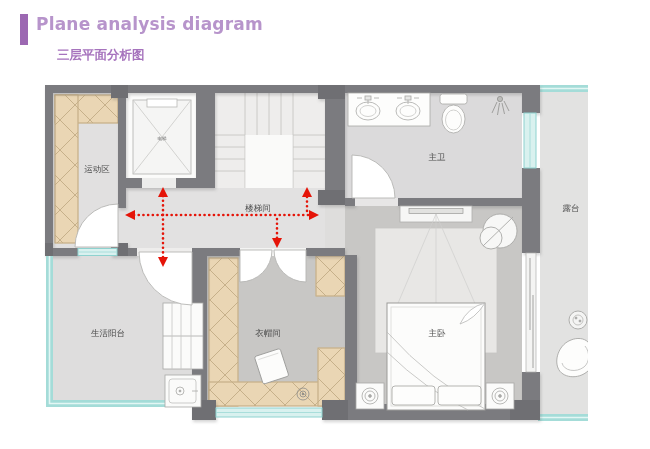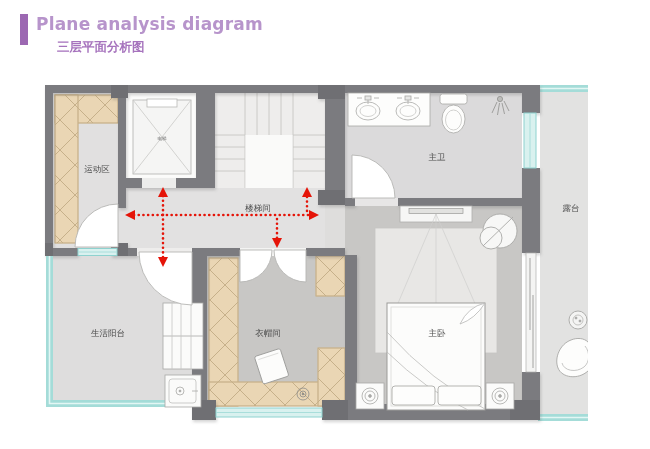--- a/index.html
+++ b/index.html
@@ -1,21 +1,21 @@
 <!DOCTYPE html>
 <html><head>
 <meta charset="utf-8">
 <style>
   html,body{margin:0;padding:0;background:#fff;}
   #stage{position:relative;width:588px;height:449px;background:#ffffff;overflow:hidden;
          font-family:"DejaVu Sans","Liberation Sans",sans-serif;}
   .hdr{position:absolute;top:14px;left:20px;display:flex;z-index:5;}
   .hdr .bar{width:8px;height:31px;background:#9c68b2;margin-right:8px;}
   .t1{font-size:17px;font-weight:bold;color:#b794cb;letter-spacing:.2px;line-height:1.25;}
-  .t2{font-size:12.5px;font-weight:bold;color:#a673bd;margin-left:21px;margin-top:4px;}
+  .t2{font-size:12.5px;font-weight:bold;color:#a673bd;margin-left:21px;margin-top:12px;}
   svg text{font-family:"DejaVu Sans","Liberation Sans",sans-serif;fill:#4c4c4c;}
   .roomlbl{font-size:8.5px;}
   .tinylbl{font-size:4.5px;fill:#666;}
 </style>
 </head>
 <body>
 
 <div id="stage">
 
   <div class="hdr">

